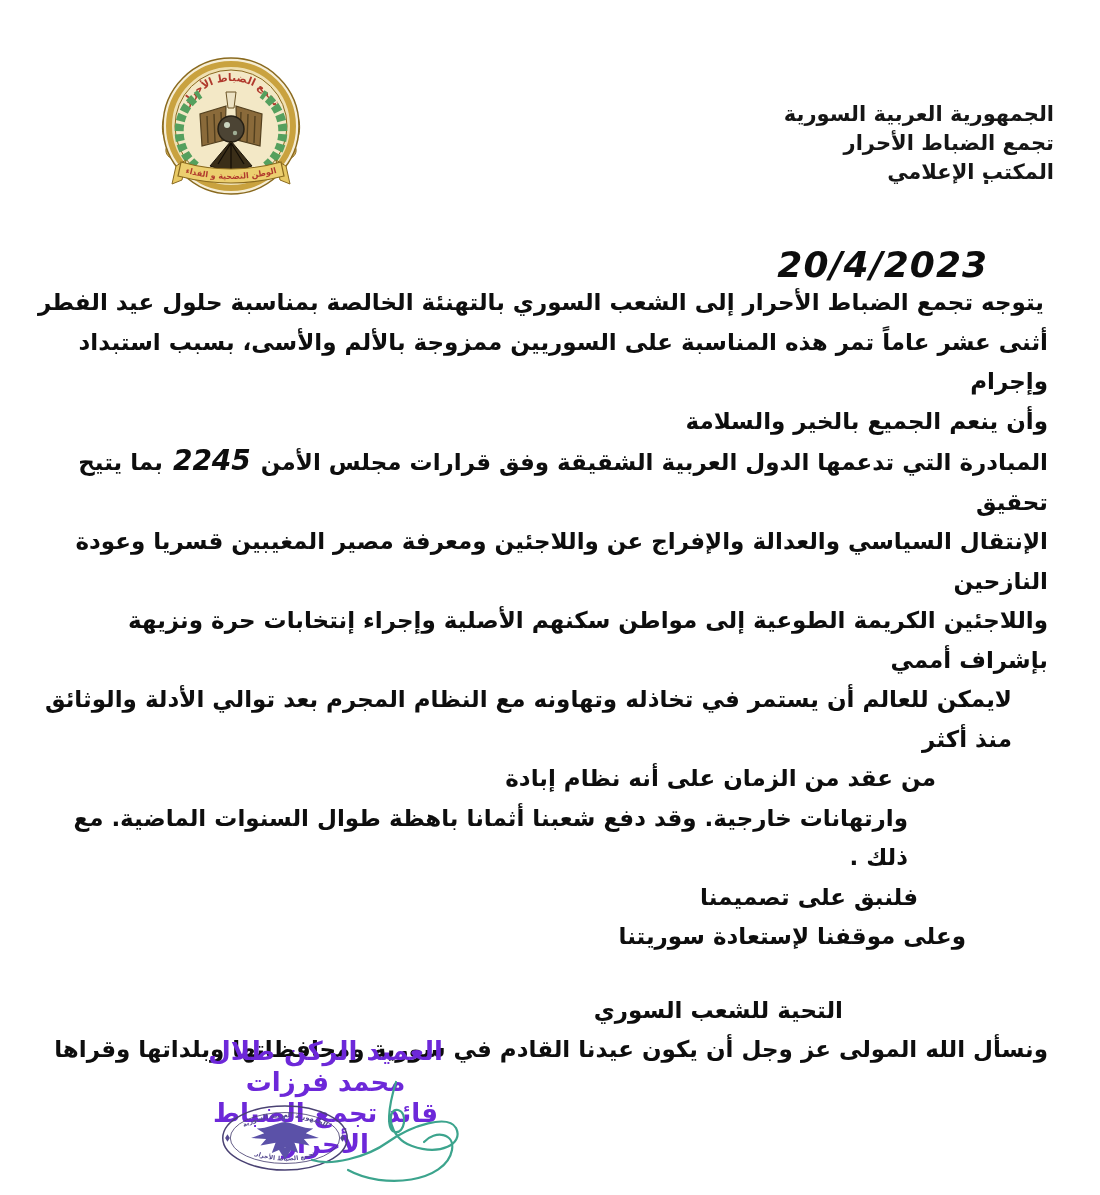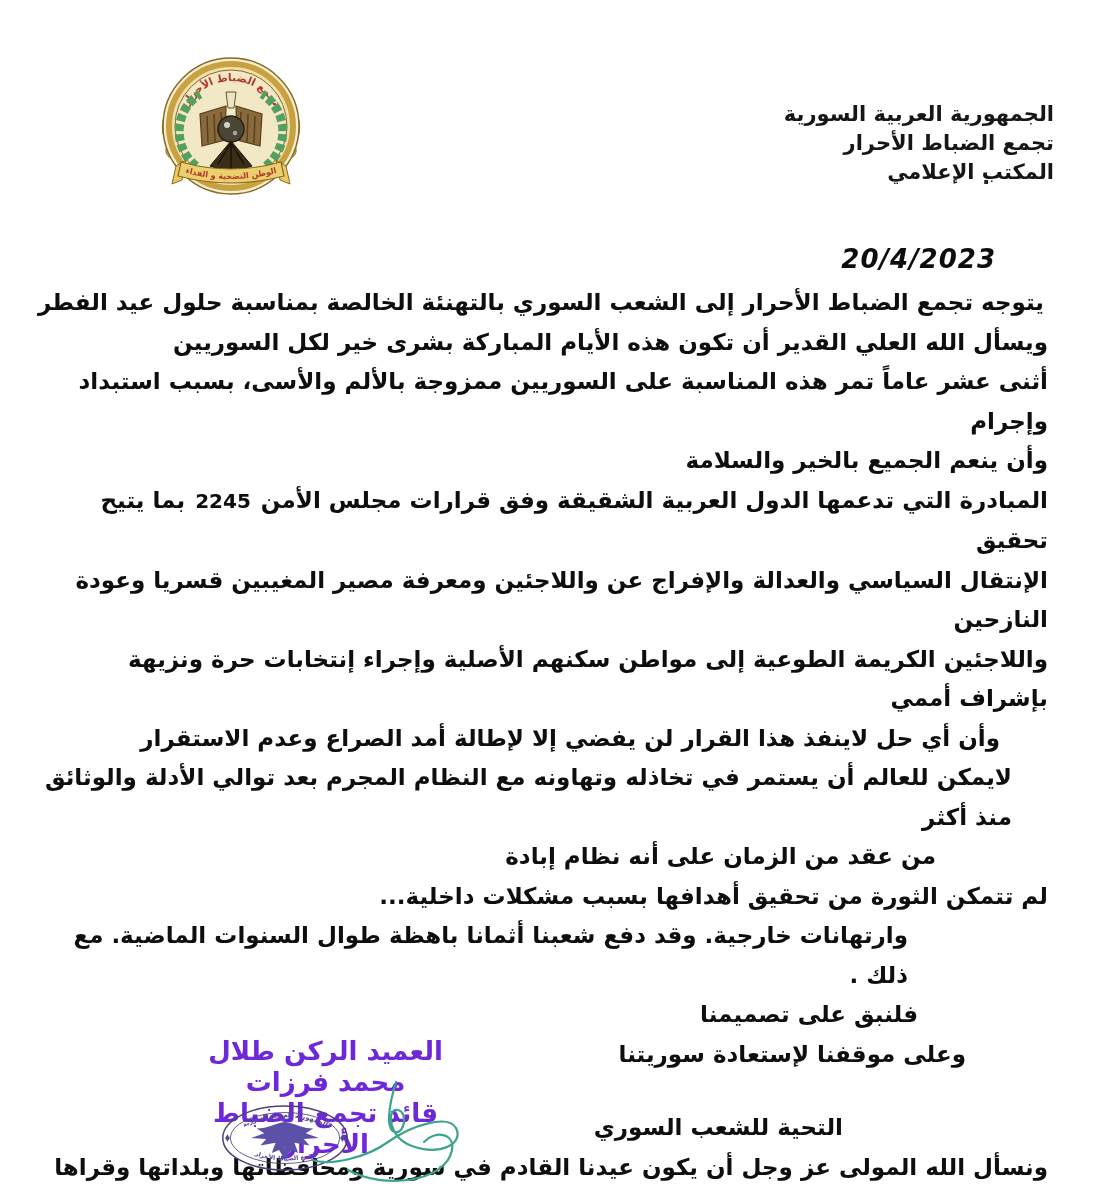--- a/index.html
+++ b/index.html
@@ -11,31 +11,31 @@
   
   .emblem{position:absolute;left:156px;top:50px;width:150px;height:152px;}
   
   .org-block{
     position:absolute;top:100px;right:46px;text-align:right;direction:rtl;
     font-size:21px;font-weight:700;line-height:29px;color:#161616;
   }
   .stray-dot{position:absolute;top:164px;left:982px;font-size:22px;font-weight:700;color:#222;}
   
   .doc-date{
-    position:absolute;top:244px;right:104px;
-    font-size:26px;font-weight:700;font-style:italic;letter-spacing:1px;color:#0d0d0d;
+    position:absolute;top:244px;right:112px;
+    font-size:36px;font-weight:700;font-style:italic;letter-spacing:1px;color:#0d0d0d;
   }
   
   .body-text{
     position:absolute;top:283px;right:52px;left:38px;
     direction:rtl;text-align:right;
     font-size:23px;font-weight:700;line-height:39.5px;color:#0e0e0e;
   }
   .body-text .line{white-space:normal;}
-  .seq-num{font-size:20px;letter-spacing:1px;padding:0 10px;}
+  .seq-num{font-size:28px;font-style:italic;letter-spacing:1px;padding:0 10px;}
   .ind-tiny{padding-right:4px;}
   .ind-a{padding-right:48px;}
   .ind-b{padding-right:36px;}
   .ind-c{padding-right:112px;}
   .ind-d{padding-right:140px;}
   .ind-e{padding-right:44px;}
   .ind-f{padding-right:130px;text-align:right;}
   .ind-g{padding-right:82px;}
   .ind-h{padding-right:205px;margin-top:34px;}
   
@@ -96,32 +96,29 @@
     <div>الجمهورية العربية السورية</div>
     <div>تجمع الضباط الأحرار</div>
     <div>المكتب الإعلامي</div>
   </div>
   <div class="stray-dot">.</div>
 
   <div class="doc-date">20/4/2023</div>
 
   <div class="body-text">
     <div class="line ind-tiny">يتوجه تجمع الضباط الأحرار إلى الشعب السوري   بالتهنئة الخالصة بمناسبة حلول عيد الفطر</div>
-    <div class="line">ويسأل الله العلي القدير أن تكون هذه الأيام المباركة بشرى خير لكل السوريين</div>
     <div class="line">أثنى عشر عاماً تمر هذه المناسبة على السوريين ممزوجة بالألم والأسى، بسبب استبداد وإجرام</div>
     <div class="line">وأن ينعم الجميع بالخير والسلامة</div>
     <div class="line">
       <span>المبادرة التي تدعمها الدول  العربية الشقيقة وفق قرارات مجلس الأمن</span><span class="seq-num">2245</span><span>بما يتيح تحقيق</span>
     </div>
     <div class="line">الإنتقال السياسي والعدالة والإفراج عن واللاجئين ومعرفة مصير المغيبين قسريا وعودة النازحين</div>
     <div class="line">واللاجئين الكريمة الطوعية إلى مواطن سكنهم الأصلية وإجراء إنتخابات حرة ونزيهة بإشراف أممي</div>
-    <div class="line ind-a">وأن أي حل لاينفذ  هذا القرار لن يفضي إلا لإطالة أمد الصراع وعدم الاستقرار</div>
     <div class="line ind-b">لايمكن للعالم أن يستمر في تخاذله وتهاونه مع النظام المجرم بعد توالي الأدلة والوثائق منذ أكثر</div>
     <div class="line ind-c">من عقد من الزمان على أنه نظام إبادة</div>
-    <div class="line">لم تتمكن الثورة  من تحقيق أهدافها بسبب مشكلات داخلية...</div>
     <div class="line ind-d">وارتهانات خارجية. وقد دفع شعبنا أثمانا باهظة طوال السنوات  الماضية. مع ذلك .</div>
     <div class="line ind-f">فلنبق على تصميمنا</div>
     <div class="line ind-g">وعلى موقفنا لإستعادة سوريتنا</div>
     <div class="line ind-h">التحية للشعب السوري</div>
     <div class="line">ونسأل الله المولى عز وجل أن يكون عيدنا القادم في سورية ومحافظاتها وبلداتها وقراها</div>
 
   </div>
 
   <div class="sig-block">
     <div>العميد الركن طلال محمد فرزات</div>

